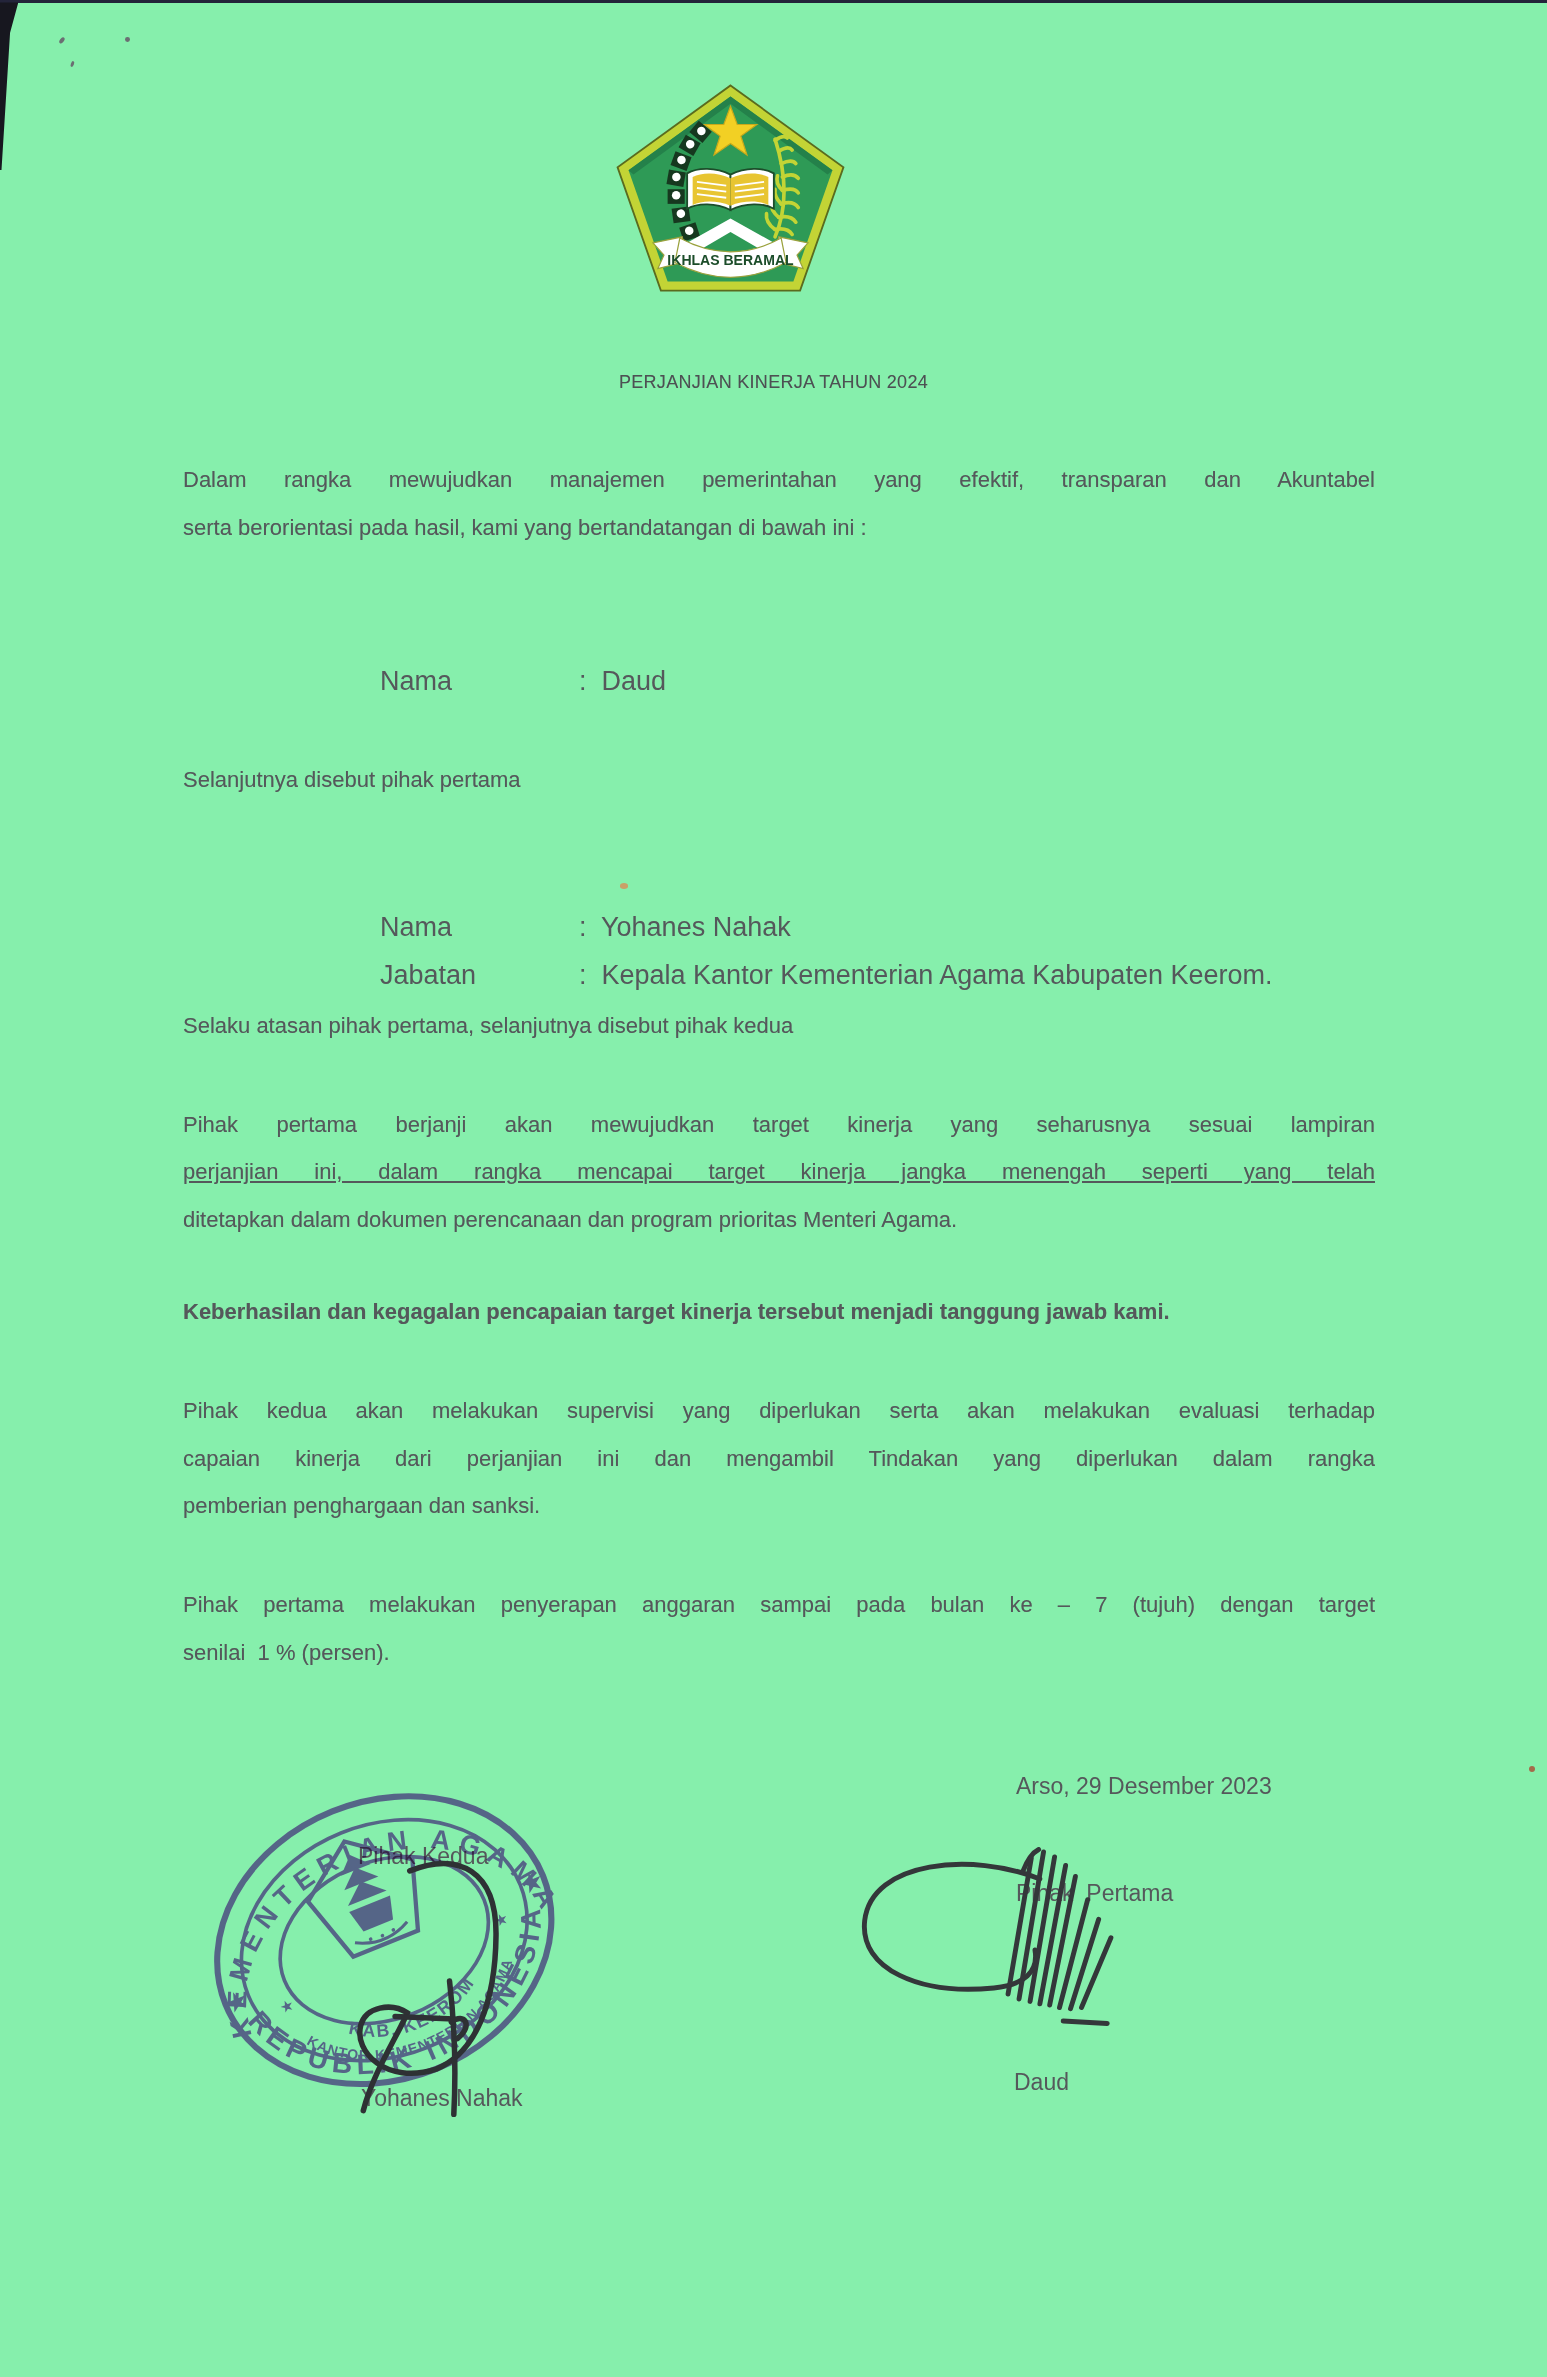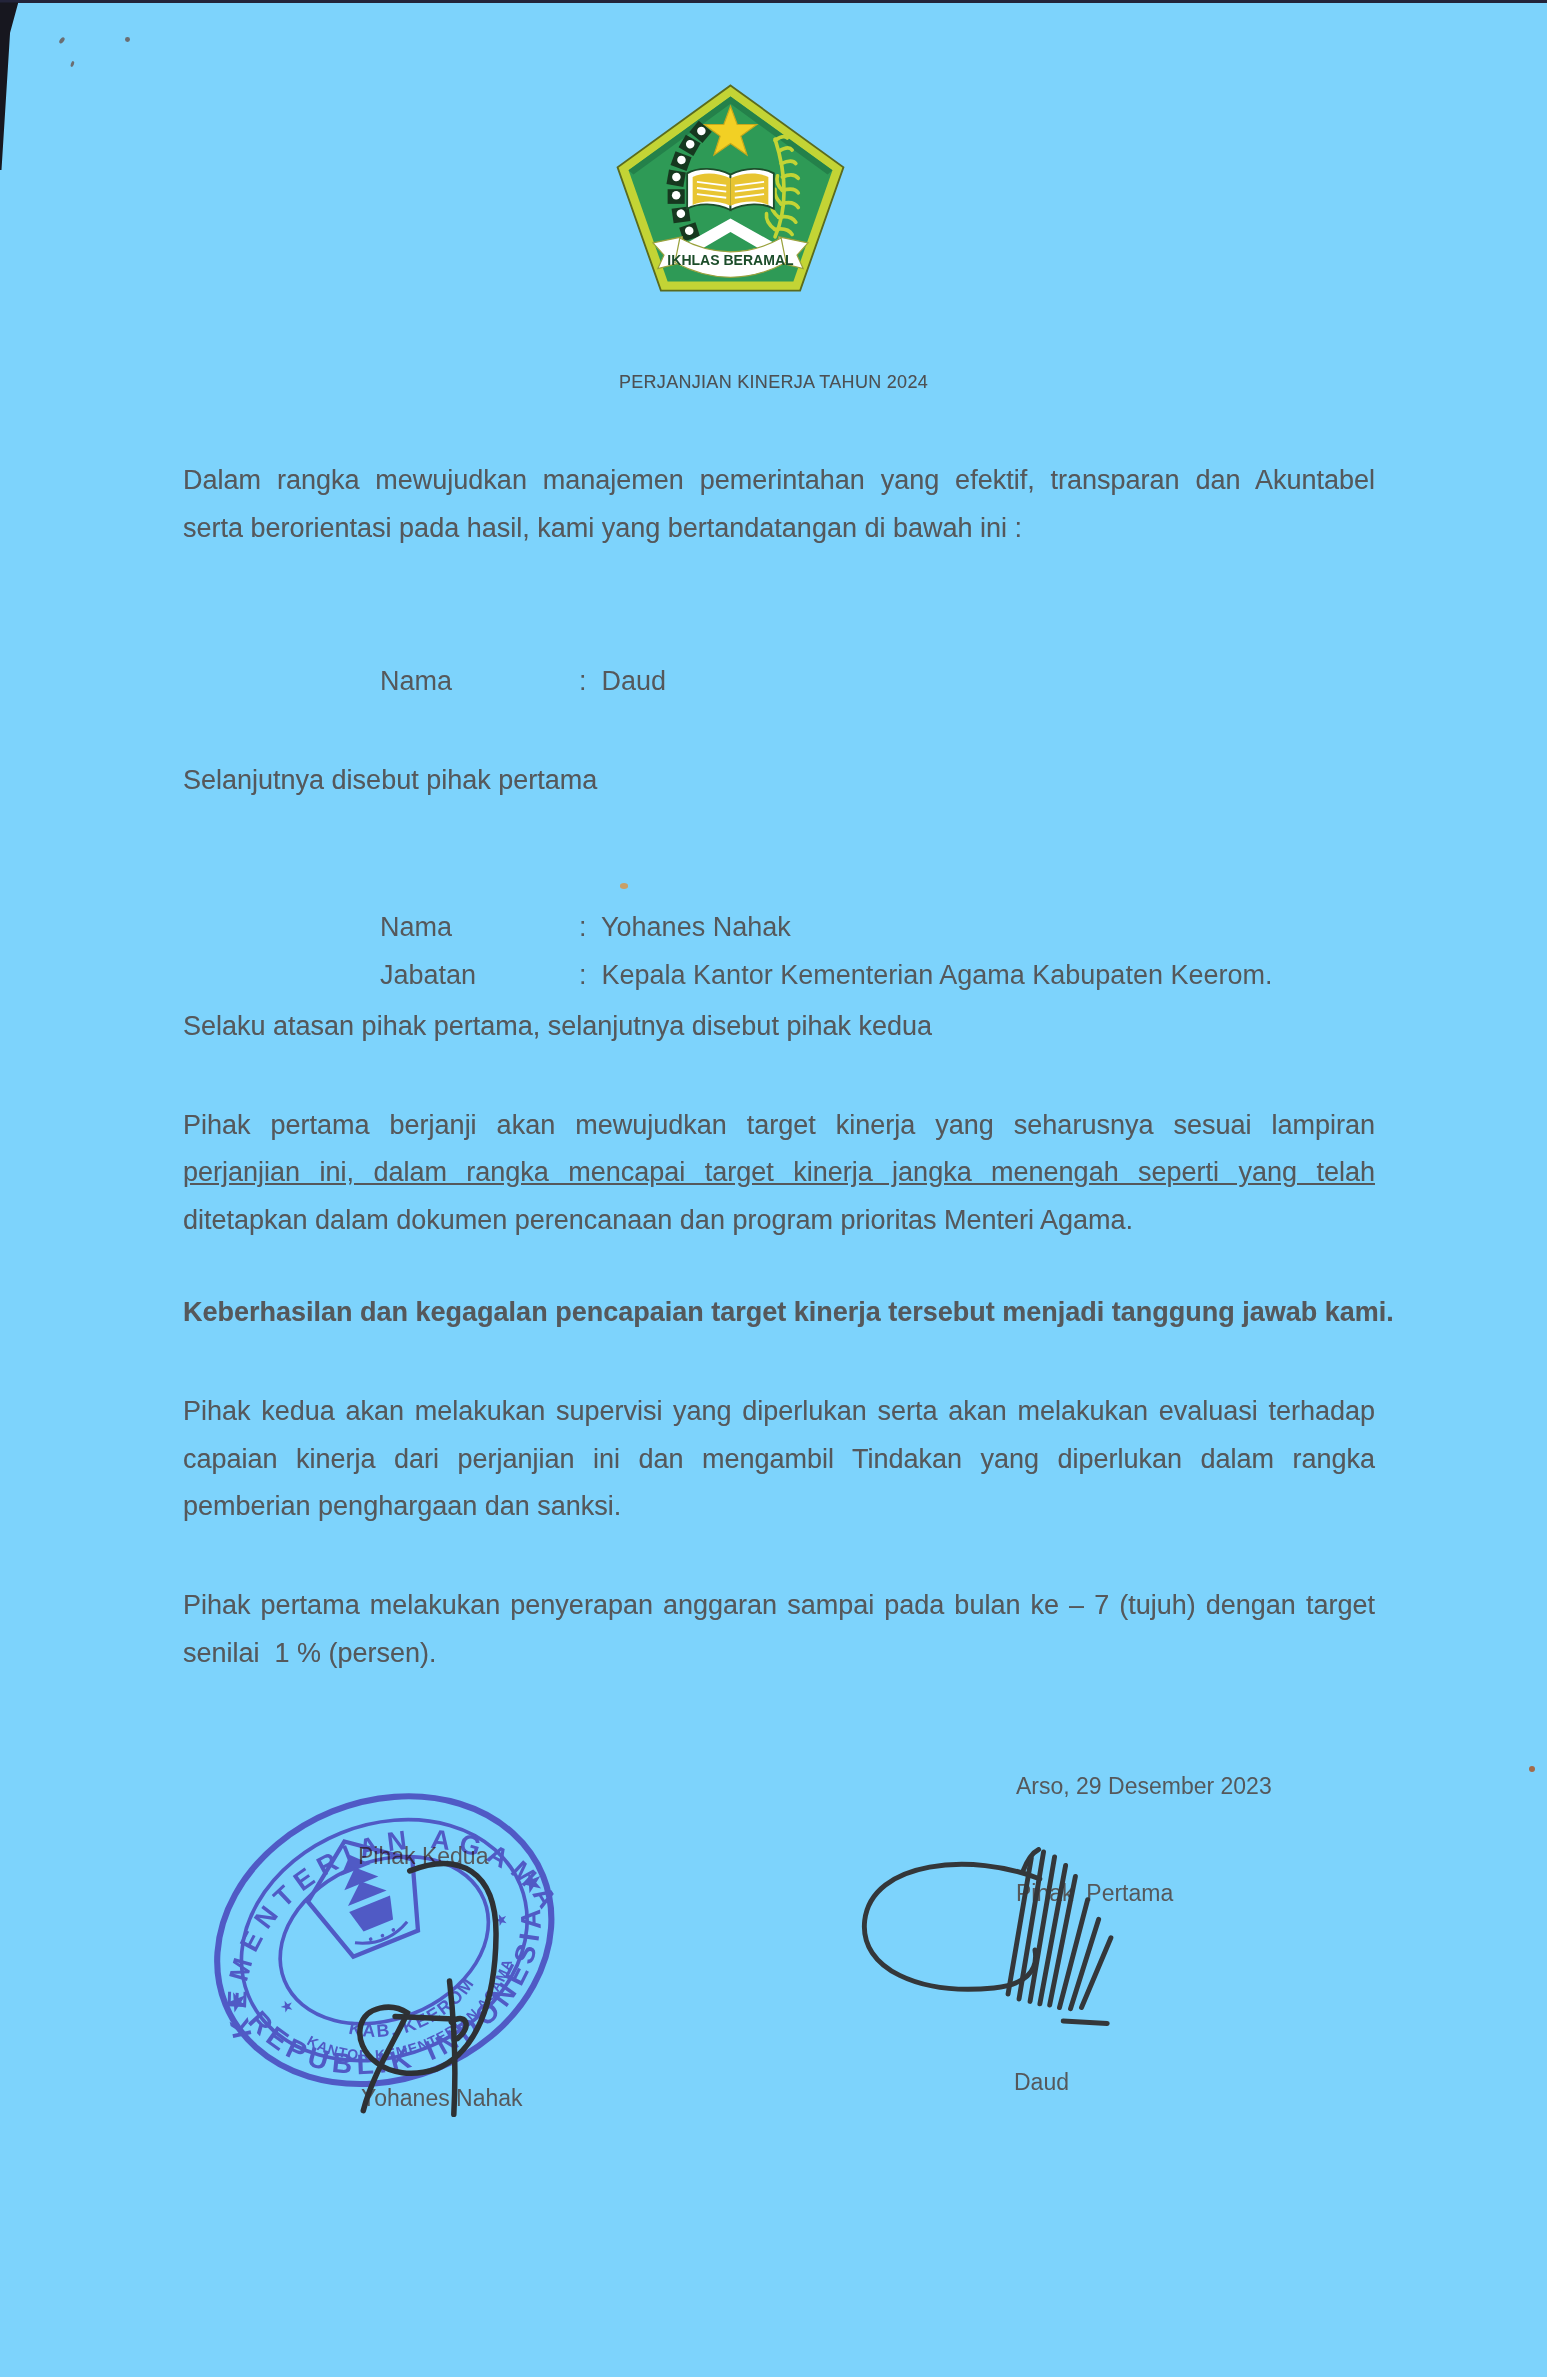--- a/index.html
+++ b/index.html
@@ -1,31 +1,31 @@
 <!DOCTYPE html>
 <html style="font-size:9.8px"><head>
 <meta charset="utf-8">
 <style>
   html,body{margin:0;padding:0;background:#e8e8e8;}
   .page{
     position:relative;
     width:1547px;height:2377px;
-    background:#7dd3fc;
+    background:#86efac;
     overflow:hidden;
     font-family:"Liberation Sans","DejaVu Sans",sans-serif;
     color:#55585b;
   }
   
   .top-scan-line{position:absolute;top:0;left:0;width:100%;height:3.1px;background:#23243a;}
   .corner-wedge{position:absolute;top:2.4px;left:0;width:18.3px;height:168px;background:#17171f;
     clip-path:polygon(0 0,100% 0,55% 18%,8% 100%,0 100%);}
   .speck{position:absolute;background:#6b6e72;border-radius:50%;}
   .dot{position:absolute;border-radius:50%;}
   
-  .line{position:absolute;font-size:27px;line-height:48px;white-space:nowrap;
+  .line{position:absolute;font-size:22px;line-height:48px;white-space:nowrap;
     text-shadow:0 0 0.6px rgba(85,88,91,.35);}
   .just{left:183px;width:1192px;text-align:justify;text-align-last:justify;}
   .plain{left:183px;}
   .pre{white-space:pre;}
   .title{left:0;width:1547px;text-align:center;color:#4d5053;font-size:18px;letter-spacing:0.3px;}
   .label-row{position:absolute;left:350px;font-size:27px;line-height:48px;white-space:pre;}
   .label-row .lbl{display:inline-block;width:199px;}
   .sig-label{position:absolute;font-size:23px;line-height:48px;white-space:pre;}
   svg{position:absolute;}
   .stamp{mix-blend-mode:multiply;opacity:.94;}

